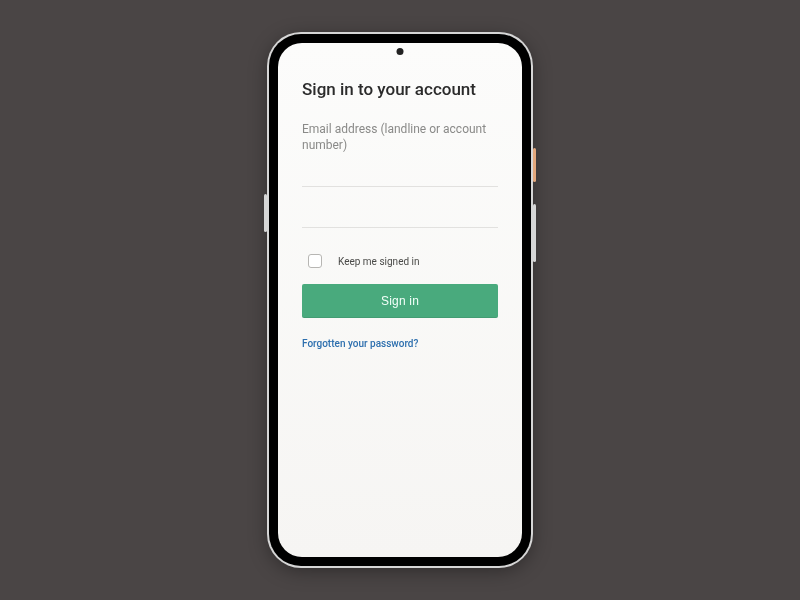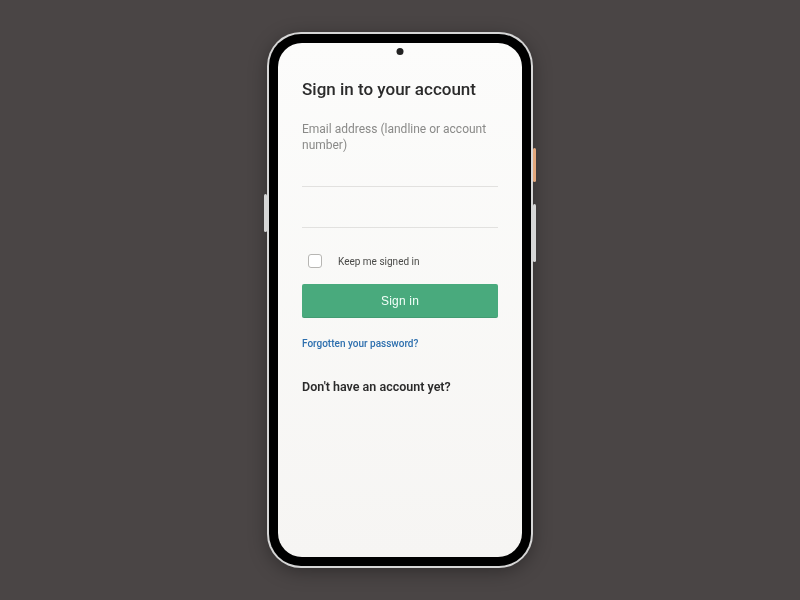--- a/index.html
+++ b/index.html
@@ -163,18 +163,17 @@
 
       <div class="check-row">
         <span class="checkbox"></span>
         <span class="check-label">Keep me signed in</span>
       </div>
 
       <button class="signin-btn">Sign in</button>
 
       <a class="forgot-link">Forgotten your password?</a>
 
-      <div class="sub-heading">Don't have an account yet?</div>
 
 
     </div>
   </div>
 </div>
 
 </body></html>

